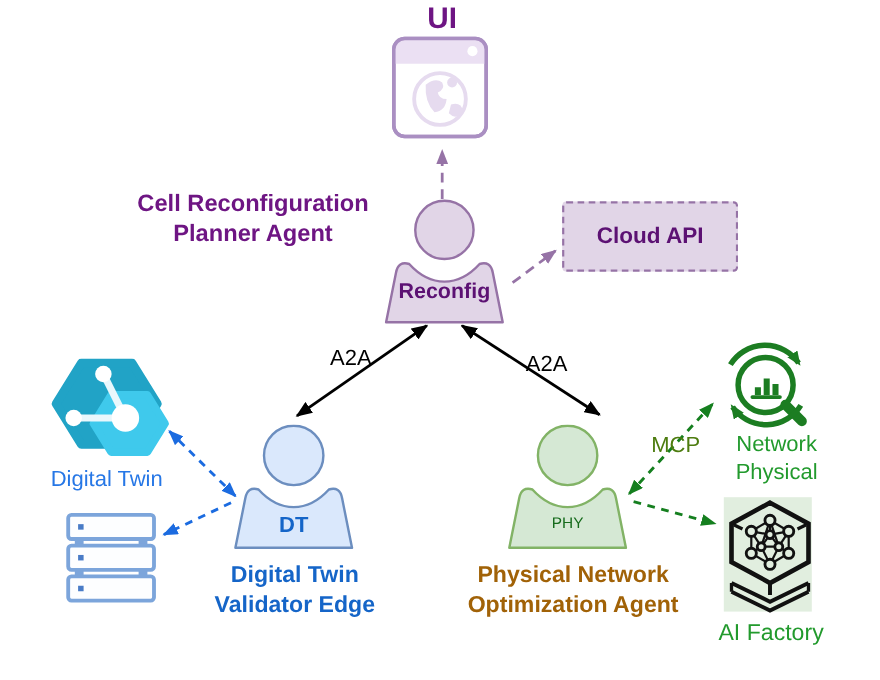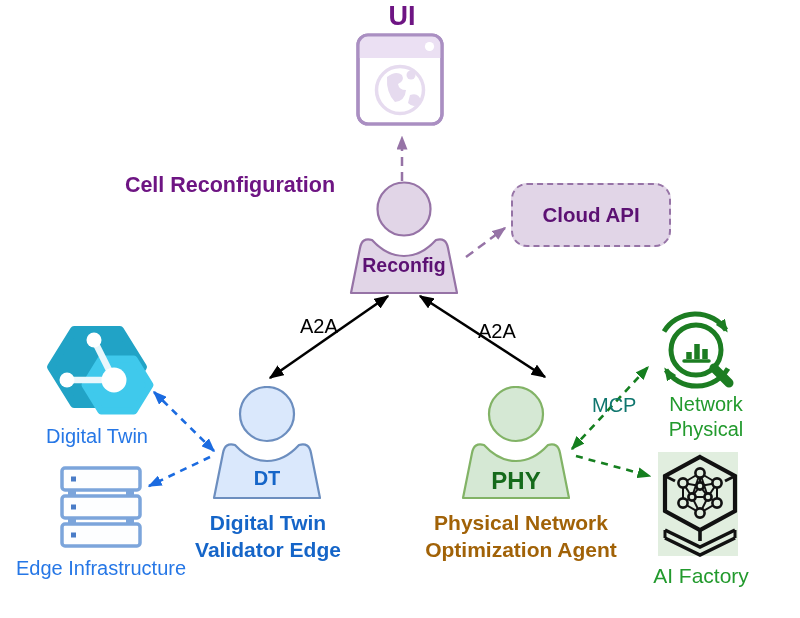--- a/index.html
+++ b/index.html
@@ -8,33 +8,33 @@
     font-family:"Liberation Sans", sans-serif;
     padding-left:22px;
   }
   .abs{position:absolute;}
   .ctr{text-align:center;}
   
   .ui-label{font-size:27px;font-weight:bold;color:#6E1583;}
   .purple-title{font-size:21.5px;font-weight:bold;color:#6E1583;line-height:27px;}
   .avatar-label-purple{font-size:19.5px;font-weight:bold;color:#5C1173;}
   .cloud-box{
-    background:#E1D5E7;border:2.5px dashed #9673A6;border-radius:16px;
+    background:#E1D5E7;border:2.5px dashed #9673A6;border-radius:4px;
     color:#5C1173;display:flex;flex-direction:column;justify-content:center;
   }
   .cloud-line1{font-size:20.5px;font-weight:bold;line-height:26px;}
   .cloud-line2{font-size:19.5px;line-height:25px;}
   .a2a-label{font-size:20px;color:#000000;}
   .avatar-label-blue{font-size:20px;font-weight:bold;color:#1565C8;}
   .blue-title{font-size:21px;font-weight:bold;color:#1565C8;line-height:26.5px;}
   .blue-caption{font-size:20px;color:#2677E6;}
-  .avatar-label-green{font-size:24px;font-weight:bold;color:#156A1B;}
+  .avatar-label-green{font-size:14px;font-weight:normal;color:#156A1B;}
   .green-title{font-size:21px;font-weight:bold;color:#a16207;line-height:26.5px;}
   .green-caption{font-size:20px;color:#229A2D;line-height:25px;}
-  .mcp-label{font-size:20px;color:#0f766e;}
+  .mcp-label{font-size:20px;color:#4d7c0f;}
 </style>
 </head>
 <body>
 
 <div class="canvas">
 
   <svg class="abs" style="left:0;top:0;" width="800" height="618">
     <defs>
       <marker id="mk-black" markerUnits="userSpaceOnUse" markerWidth="15" markerHeight="12" refX="13.5" refY="6" orient="auto-start-reverse">
         <path d="M0,0 L15,6 L0,12 Z" fill="#000000"></path>
@@ -77,20 +77,21 @@
     <g>
       <circle cx="46" cy="59" r="23.5" fill="none" stroke="#E6DBEF" stroke-width="3.5"></circle>
       <path d="M 33 46 q 9 -7 15 -2 q 3 6 -4 9 q 1 6 8 6 q -1 11 -11 12 q -9 -9 -8 -25 z" fill="#E6DBEF"></path>
       <circle cx="57" cy="44" r="4.5" fill="#E6DBEF"></circle>
       <path d="M 56 64 q 9 -3 11 6 q -6 9 -13 2 z" fill="#E6DBEF"></path>
     </g>
   </svg>
 
   <div class="abs ctr purple-title" style="left:105px;top:172px;width:250px;">
     <div>Cell Reconfiguration</div>
+    <div>Planner Agent</div>
   </div>
 
   <svg class="abs" style="left:346px;top:181px;" width="116" height="114" viewBox="0 0 116 114">
     <circle cx="58" cy="28" r="26.5" fill="#E1D5E7" stroke="#9673A6" stroke-width="2.2"></circle>
     <path d="M 5 112 L 14 67 Q 16 56 26 59 C 36 70 46 75 58 75 C 70 75 80 70 90 59 Q 100 56 102 67 L 111 112 Z" fill="#E1D5E7" stroke="#9673A6" stroke-width="2.2" stroke-linejoin="round"></path>
   </svg>
   <div class="abs ctr avatar-label-purple" style="left:346px;top:254px;width:116px;">Reconfig</div>
 
   <div class="abs ctr cloud-box" style="left:511px;top:183px;width:156px;height:60px;">
     <div class="cloud-line1">Cloud API</div>
@@ -137,21 +138,20 @@
     <rect x="68" y="24" width="8" height="8" fill="#7CA5DB"></rect>
     <rect x="10" y="52" width="8" height="8" fill="#7CA5DB"></rect>
     <rect x="68" y="52" width="8" height="8" fill="#7CA5DB"></rect>
     <rect x="4" y="2" width="78" height="22" rx="3" fill="#FDFEFF" stroke="#7CA5DB" stroke-width="3.5"></rect>
     <rect x="4" y="30" width="78" height="22" rx="3" fill="#FDFEFF" stroke="#7CA5DB" stroke-width="3.5"></rect>
     <rect x="4" y="58" width="78" height="22" rx="3" fill="#FDFEFF" stroke="#7CA5DB" stroke-width="3.5"></rect>
     <rect x="13" y="10.5" width="5" height="5" fill="#4A7CC7"></rect>
     <rect x="13" y="38.5" width="5" height="5" fill="#4A7CC7"></rect>
     <rect x="13" y="66.5" width="5" height="5" fill="#4A7CC7"></rect>
   </svg>
-  <div class="abs ctr blue-caption" style="left:3px;top:557px;width:196px;">Edge Infrastructure</div>
 
   <svg class="abs" style="left:648px;top:304px;" width="110" height="96" viewBox="0 0 110 96">
     <defs>
       <marker id="mk-green2" markerUnits="userSpaceOnUse" markerWidth="13" markerHeight="11" refX="10" refY="5.5" orient="auto">
         <path d="M0,0 L13,5.5 L0,11 Z" fill="#1C7D22"></path>
       </marker>
     </defs>
     <circle cx="48" cy="46" r="25" fill="none" stroke="#1C7D22" stroke-width="5"></circle>
     <line x1="66" y1="64" x2="81" y2="79" stroke="#1C7D22" stroke-width="9" stroke-linecap="round"></line>
     <line x1="36" y1="57" x2="61" y2="57" stroke="#1C7D22" stroke-width="3.5" stroke-linecap="round"></line>

